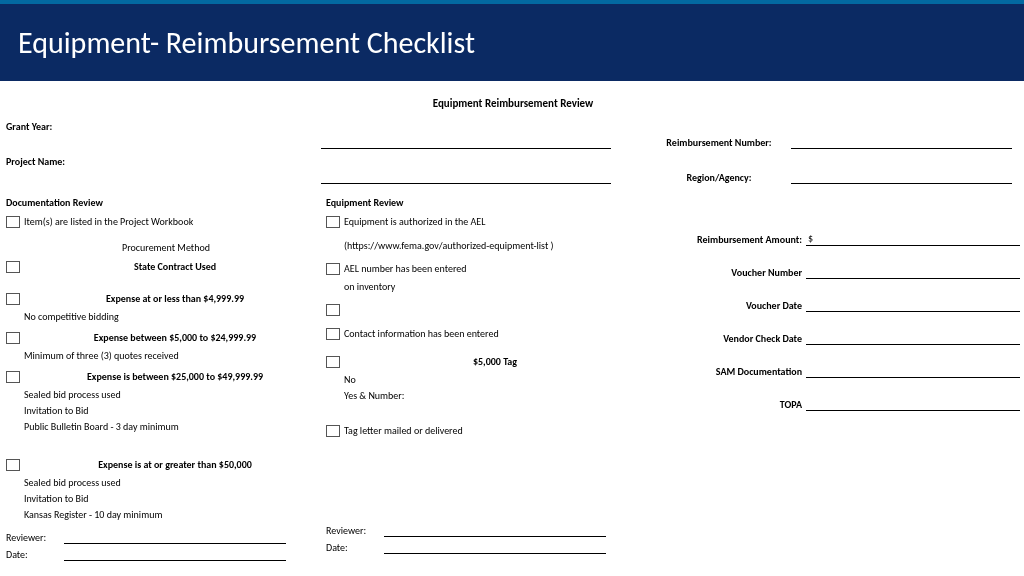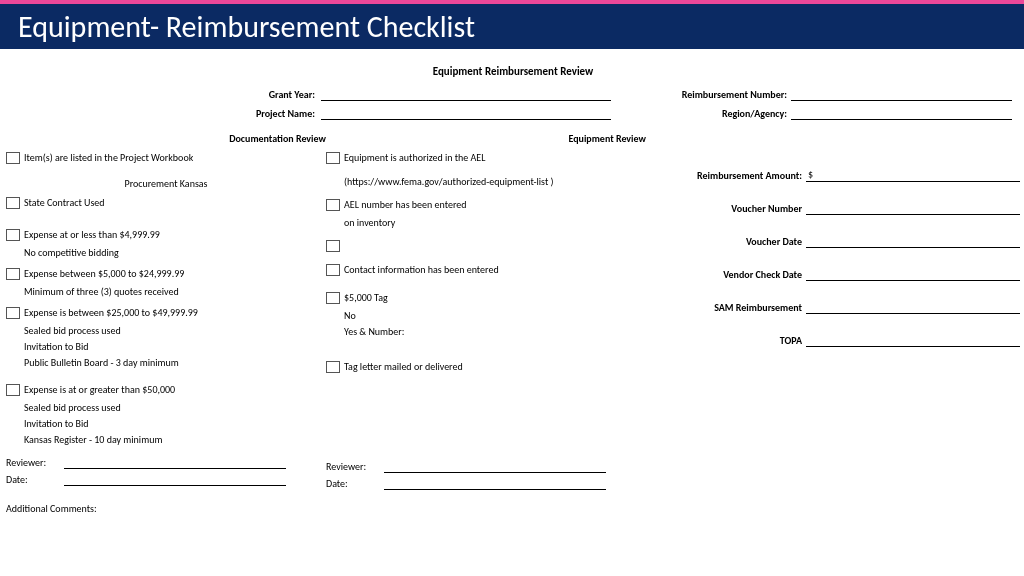--- a/index.html
+++ b/index.html
@@ -1,34 +1,34 @@
 <!DOCTYPE html>
 <html><head>
 <meta charset="utf-8">
 <style>
   * { box-sizing: border-box; margin: 0; padding: 0; }
   body { font-family: Calibri, Arial, sans-serif; font-size: 10px; color: #000; background: #fff; width: 1024px; }
-  .banner { background: #0b2a63; color: #fff; padding: 4px 18px; border-top: 4px solid #ec4899; }
+  .banner { background: #0b2a63; color: #fff; padding: 20px 18px; border-top: 4px solid #0369a1; }
   .banner h1 { font-size: 30px; font-weight: 400; }
   .content { padding: 10px 4px 20px 6px; }
   .doc-title { text-align: center; font-weight: bold; font-size: 11px; margin: 6px 0 10px 0; }
   .top-fields { display: flex; margin-bottom: 6px; }
-  .top-label { width: 315px; text-align: right; font-weight: bold; padding-right: 6px; }
+  .top-label { width: 315px; text-align: left; font-weight: bold; padding-right: 6px; }
   .top-line { flex: 0 0 290px; border-bottom: 1px solid #000; margin-right: 40px; }
-  .top-label2 { width: 100px; text-align: right; font-weight: bold; padding-right: 4px; }
+  .top-label2 { width: 100px; text-align: center; font-weight: bold; padding-right: 4px; margin-top: 16px; }
   .top-line2 { flex: 1; border-bottom: 1px solid #000; margin-right: 8px; }
   .cols { display: flex; margin-top: 12px; }
   .col-left { flex: 0 0 320px; }
   .col-mid { flex: 0 0 320px; }
   .col-right { flex: 1; padding-left: 20px; }
-  .section-head { text-align: right; font-weight: bold; margin-bottom: 6px; }
+  .section-head { text-align: left; font-weight: bold; margin-bottom: 6px; }
   .chk-row { display: flex; align-items: flex-start; margin-bottom: 4px; min-height: 14px; }
   .chk { width: 14px; height: 12px; border: 1px solid #555; margin: 1px 4px 0 0; flex-shrink: 0; }
   .chk-label { flex: 1; }
-  .chk-label.bold { font-weight: normal; }
+  .chk-label.bold { font-weight: bold; text-align: center; }
   .indent { margin-left: 18px; margin-bottom: 3px; }
   .sub-head { text-align: center; margin: 12px 0 6px 0; }
   .gap { height: 14px; }
   .right-row { display: flex; align-items: flex-end; margin-bottom: 20px; }
   .right-label { font-weight: bold; text-align: right; padding-right: 4px; flex: 0 0 140px; }
   .right-line { flex: 1; border-bottom: 1px solid #000; min-height: 12px; font-size: 10px; padding-left: 2px; }
   .sig-row { display: flex; align-items: flex-end; margin-top: 10px; gap: 8px; }
   .sig-label { flex: 0 0 50px; }
   .sig-line { flex: 1; border-bottom: 1px solid #000; min-height: 12px; margin-right: 40px; }
 </style>
@@ -57,21 +57,21 @@
   </div>
 
   <div class="cols">
 
     <div class="col-left">
       <div class="section-head">Documentation Review</div>
       <div class="chk-row">
         <div class="chk"></div>
         <div class="chk-label">Item(s) are listed in the Project Workbook</div>
       </div>
-      <div class="sub-head">Procurement Kansas</div>
+      <div class="sub-head">Procurement Method</div>
       <div class="chk-row">
         <div class="chk"></div>
         <div class="chk-label bold">State Contract Used</div>
       </div>
       <div class="gap"></div>
       <div class="chk-row">
         <div class="chk"></div>
         <div class="chk-label bold">Expense at or less than $4,999.99</div>
       </div>
       <div class="indent">No competitive bidding</div>
@@ -80,21 +80,21 @@
         <div class="chk-label bold">Expense between $5,000 to $24,999.99</div>
       </div>
       <div class="indent">Minimum of three (3) quotes received</div>
       <div class="chk-row" style="margin-top:8px">
         <div class="chk"></div>
         <div class="chk-label bold">Expense is between $25,000 to $49,999.99</div>
       </div>
       <div class="indent">Sealed bid process used</div>
       <div class="indent">Invitation to Bid</div>
       <div class="indent">Public Bulletin Board - 3 day minimum</div>
-      <div class="chk-row" style="margin-top:14px">
+      <div class="chk-row" style="margin-top:25px">
         <div class="chk"></div>
         <div class="chk-label bold">Expense is at or greater than $50,000</div>
       </div>
       <div class="indent">Sealed bid process used</div>
       <div class="indent">Invitation to Bid</div>
       <div class="indent">Kansas Register - 10 day minimum</div>
 
       <div class="sig-row">
         <div class="sig-label">Reviewer:</div>
         <div class="sig-line"></div>
@@ -158,21 +158,21 @@
       </div>
       <div class="right-row">
         <div class="right-label">Voucher Date</div>
         <div class="right-line"></div>
       </div>
       <div class="right-row">
         <div class="right-label">Vendor Check Date</div>
         <div class="right-line"></div>
       </div>
       <div class="right-row">
-        <div class="right-label">SAM Reimbursement</div>
+        <div class="right-label">SAM Documentation</div>
         <div class="right-line"></div>
       </div>
       <div class="right-row">
         <div class="right-label">TOPA</div>
         <div class="right-line"></div>
       </div>
     </div>
 
   </div>
 </div>

